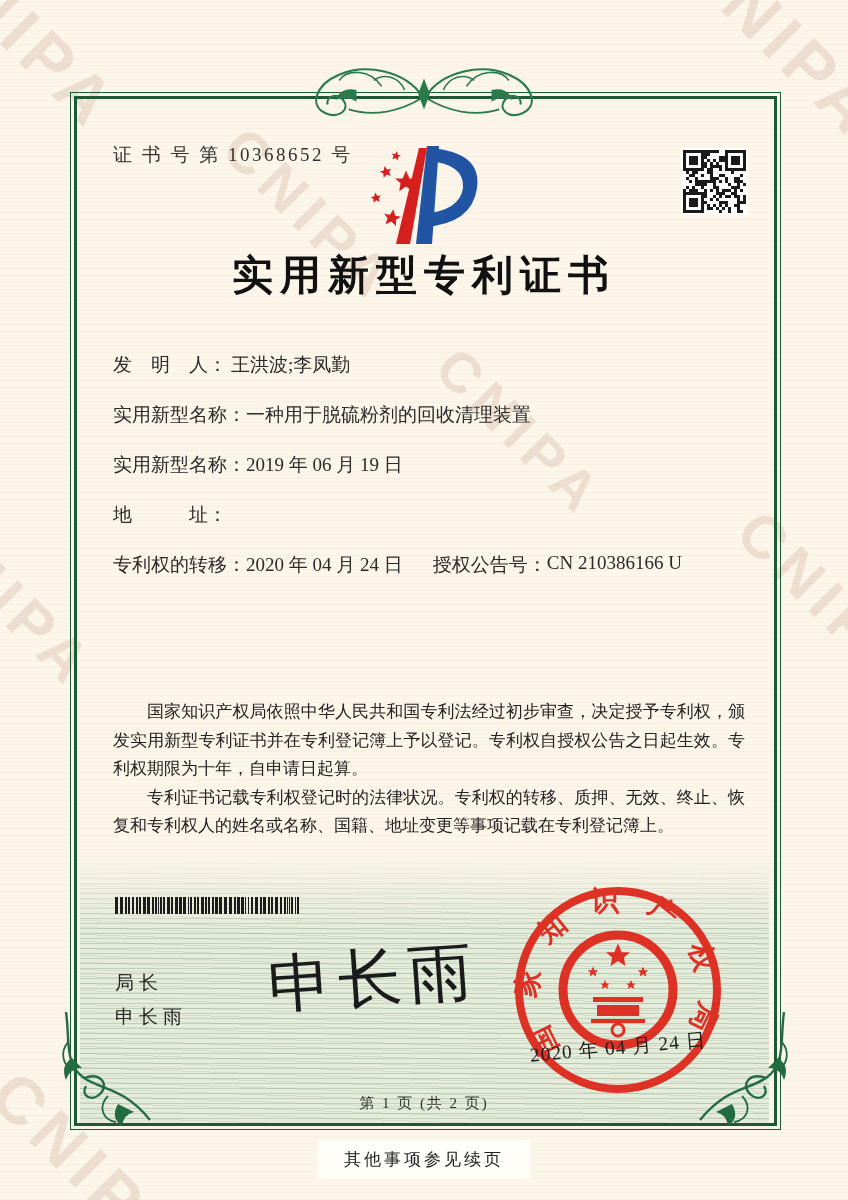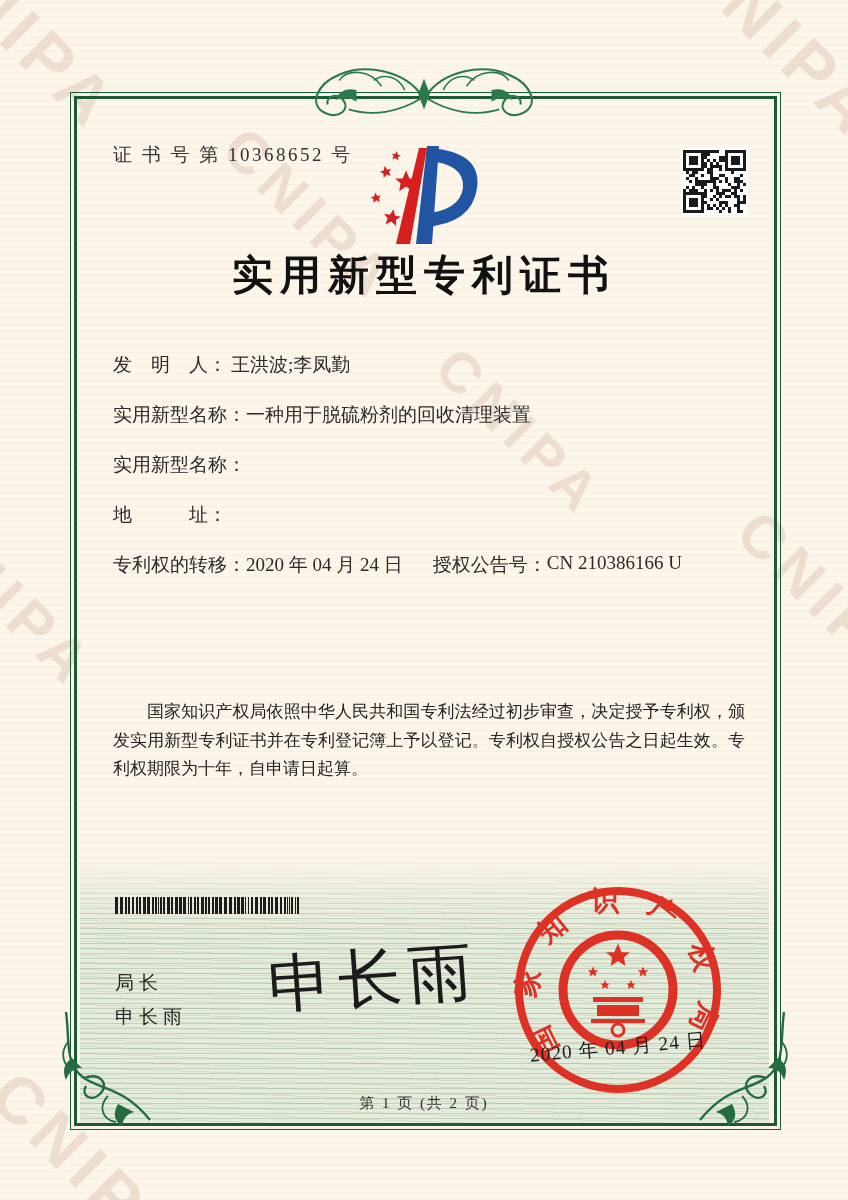--- a/index.html
+++ b/index.html
@@ -623,36 +623,38 @@
     <div class="field-row">
       <span class="field-label">发　明　人：</span>
       <span class="field-value">王洪波;李凤勤</span>
     </div>
     <div class="field-row">
       <span class="field-label">实用新型名称：</span>
       <span class="field-value">一种用于脱硫粉剂的回收清理装置</span>
     </div>
     <div class="field-row">
       <span class="field-label">实用新型名称：</span>
+      <span class="field-value">2019 年 06 月 19 日</span>
     </div>
     <div class="field-row">
       <span class="field-label">地　　　址：</span>
     </div>
     <div class="field-row">
       <span class="field-label">专利权的转移：</span>
       <span class="field-value">2020 年 04 月 24 日</span>
       <span class="pair2">
         <span class="field-label" style="flex:none;">授权公告号：</span>
         <span class="field-value">CN 210386166 U</span>
       </span>
     </div>
   </div>
 
   <div class="body-text">
     <p>国家知识产权局依照中华人民共和国专利法经过初步审查，决定授予专利权，颁发实用新型专利证书并在专利登记簿上予以登记。专利权自授权公告之日起生效。专利权期限为十年，自申请日起算。</p>
+    <p>专利证书记载专利权登记时的法律状况。专利权的转移、质押、无效、终止、恢复和专利权人的姓名或名称、国籍、地址变更等事项记载在专利登记簿上。</p>
   </div>
 
   <div class="barcode">
       <div style="flex: 0 0 auto; width: 3px; margin-right: 2px; background: rgb(28, 28, 28);"></div>
       <div style="flex: 0 0 auto; width: 3px; margin-right: 2px; background: rgb(28, 28, 28);"></div>
       <div style="flex: 0 0 auto; width: 2px; margin-right: 1px; background: rgb(28, 28, 28);"></div>
       <div style="flex: 0 0 auto; width: 2px; margin-right: 2px; background: rgb(28, 28, 28);"></div>
       <div style="flex: 0 0 auto; width: 2px; margin-right: 2px; background: rgb(28, 28, 28);"></div>
       <div style="flex: 0 0 auto; width: 2px; margin-right: 1px; background: rgb(28, 28, 28);"></div>
       <div style="flex: 0 0 auto; width: 2px; margin-right: 2px; background: rgb(28, 28, 28);"></div>
@@ -724,14 +726,15 @@
         <rect x="88" y="119" width="50" height="5"></rect>
         <rect x="92" y="127" width="42" height="11"></rect>
         <rect x="86" y="141" width="54" height="4"></rect>
         <circle cx="113" cy="152" r="6" fill="none" stroke="#dd2316" stroke-width="3"></circle>
       </g>
     </g>
   </svg>
   <div class="seal-date">2020 年 04 月 24 日</div>
 
   <div class="page-info">第 1 页 (共 2 页)</div>
+  <div class="continuation">其他事项参见续页</div>
 
 </div>
 
 </body></html>

